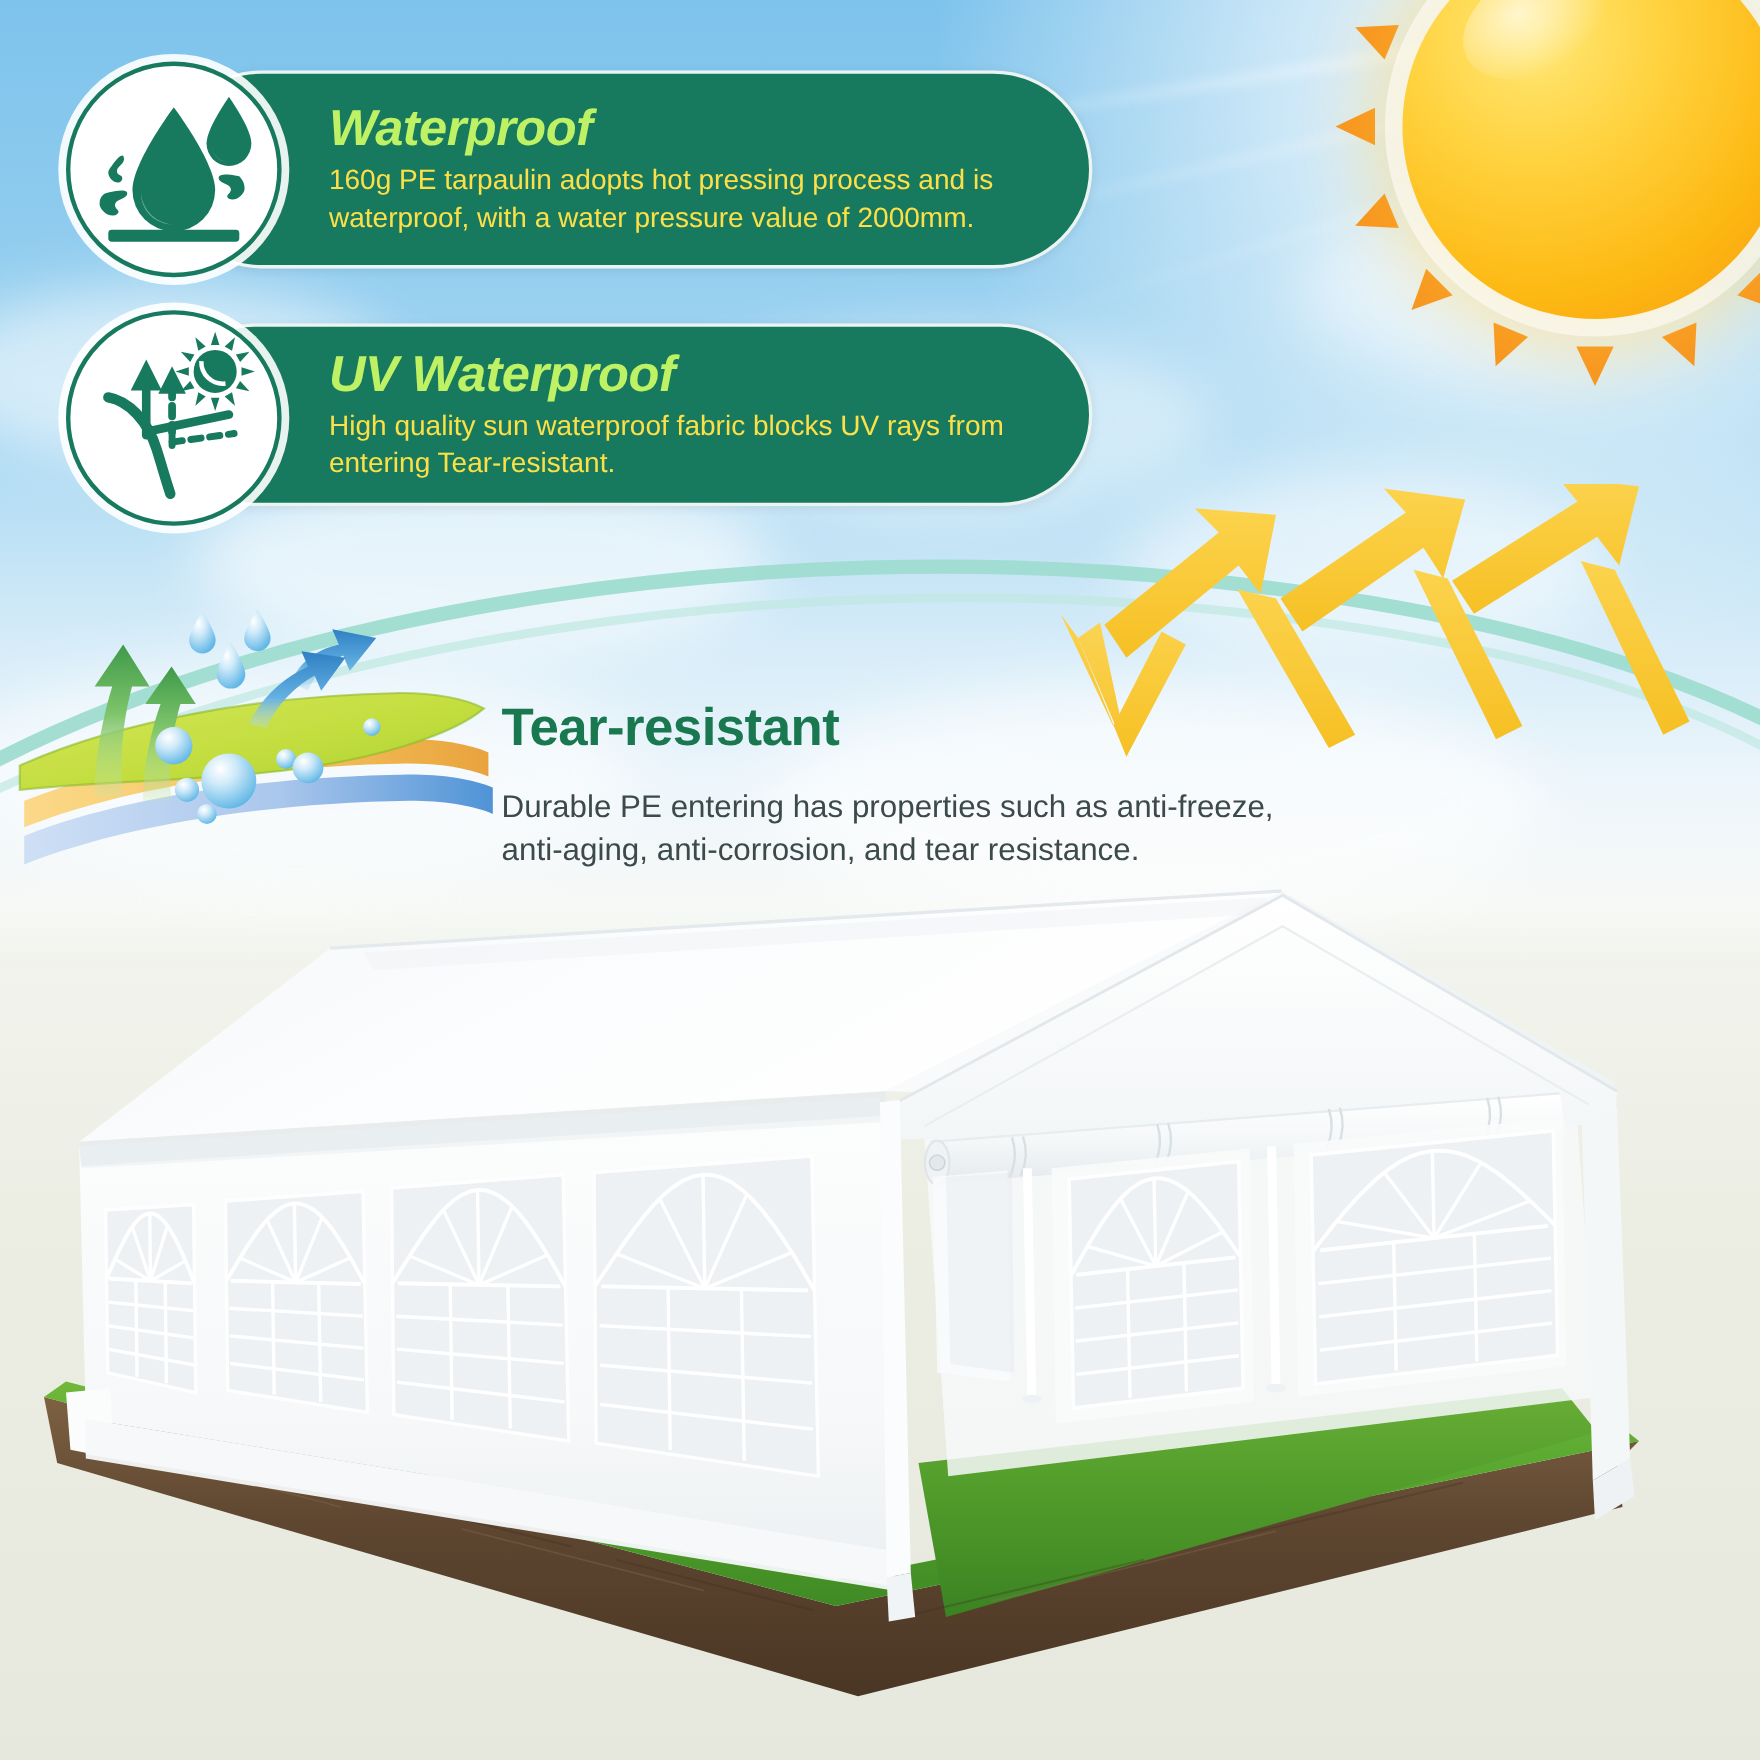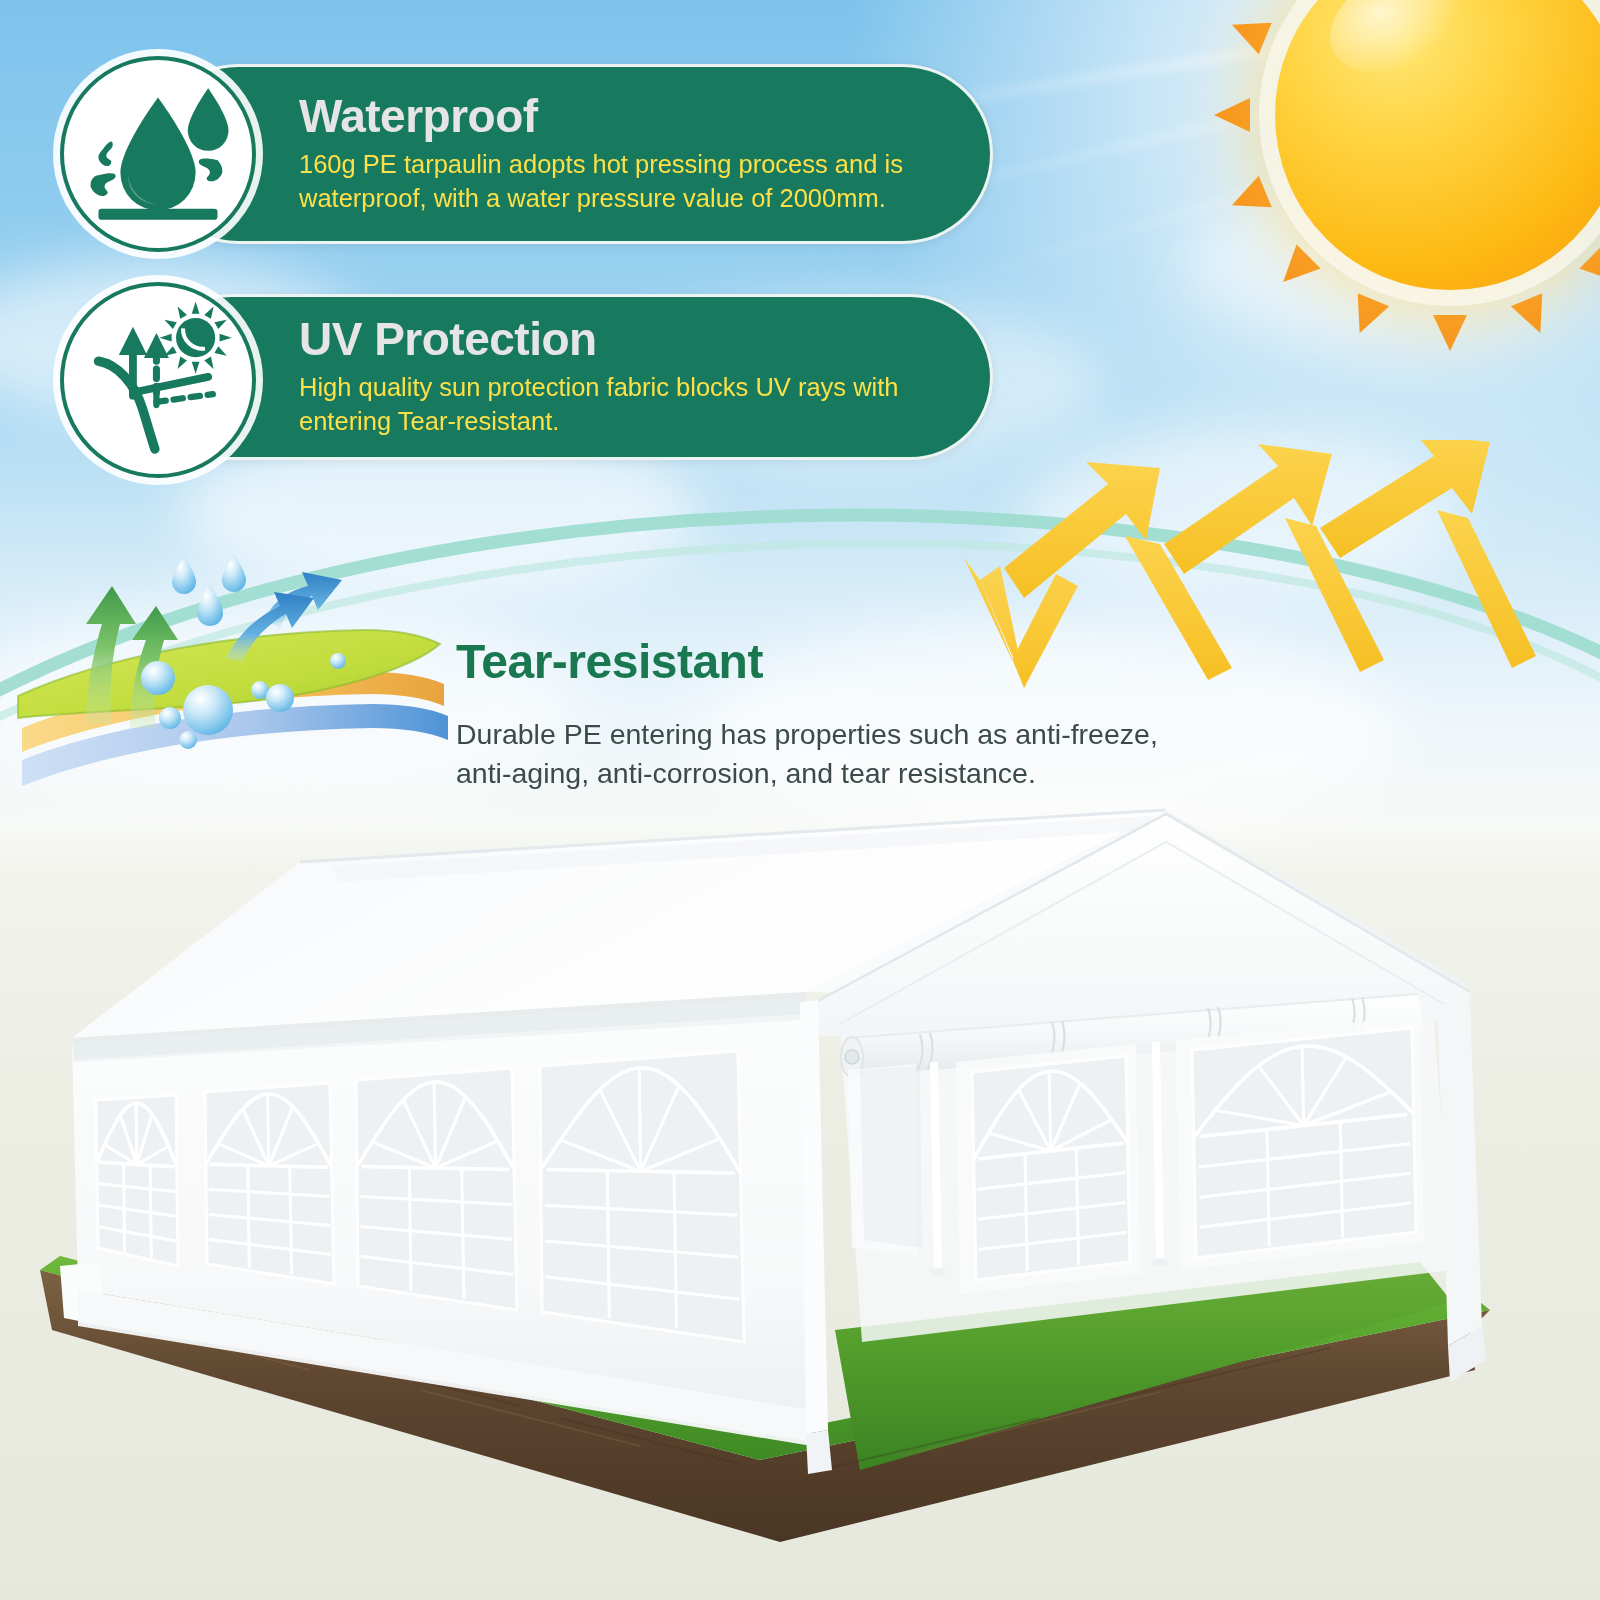--- a/index.html
+++ b/index.html
@@ -49,21 +49,21 @@
 
   
   .badge{ position:absolute; display:flex; align-items:center; }
   .badge-pill{
     position:absolute; left:148px; border-radius:999px;
     background:#17795e; border:3px solid rgba(255,255,255,.92);
     box-shadow:0 2px 10px rgba(0,0,0,.08);
     display:flex; align-items:center;
   }
   .badge-text{ padding:14px 60px 16px 148px; }
-  .badge-title{ color:#e5e5e5; font-weight:bold; font-size:46px; letter-spacing:-.5px; line-height:1.1; margin-bottom:6px; }
+  .badge-title{ color:#bef264; font-weight:bold; font-size:46px; letter-spacing:-.5px; line-height:1.1; margin-bottom:6px;font-style:italic; }
   .badge-desc{ color:#fde047; font-size:25.5px; line-height:1.34; }
   .badge-icon{
     position:absolute; left:60px; width:196px; height:196px; border-radius:50%;
     background:#ffffff; border:4px solid #17795e;
     box-shadow:0 0 0 7px rgba(255,255,255,.9);
     z-index:3;
   }
 
   
   .tr-block{ position:absolute; left:456px; top:634px; width:760px; }
@@ -160,22 +160,22 @@
           <path d="M98,64 C98,64 86,61 86,65 C86,68 92,68 93,71 C94,74 89,75 92,77 C96,79 102,74 101,70 C101,67 98,64 98,64 Z"></path>
           <rect x="22" y="95" width="76" height="7" rx="2"></rect>
         </g>
       </svg>
     </div>
   </div>
 
   <div class="badge" style="left:0px; top:282px; width:1010px; height:196px;">
     <div class="badge-pill" style="top:12px; width:845px; height:166px;">
       <div class="badge-text">
-        <div class="badge-title">UV Protection</div>
-        <div class="badge-desc">High quality sun protection fabric blocks UV rays with entering Tear-resistant.</div>
+        <div class="badge-title">UV Waterproof</div>
+        <div class="badge-desc">High quality sun waterproof fabric blocks UV rays from entering Tear-resistant.</div>
       </div>
     </div>
     <div class="badge-icon" style="top:0px;">
       <svg viewBox="0 0 120 120" width="188" height="188">
         <g stroke="#17795e" fill="none" stroke-linecap="round">
           <path d="M22,48 C34,50 45,62 50,78 C54,91 56,98 58,104" stroke-width="6"></path>
           <path d="M44,40 L44,70" stroke-width="5"></path>
           <path d="M44,68 L92,58" stroke-width="5"></path>
           <path d="M59,42 L59,68" stroke-width="4.5" stroke-dasharray="6 5"></path>
           <path d="M59,74 L95,69" stroke-width="4" stroke-dasharray="6 5"></path>

